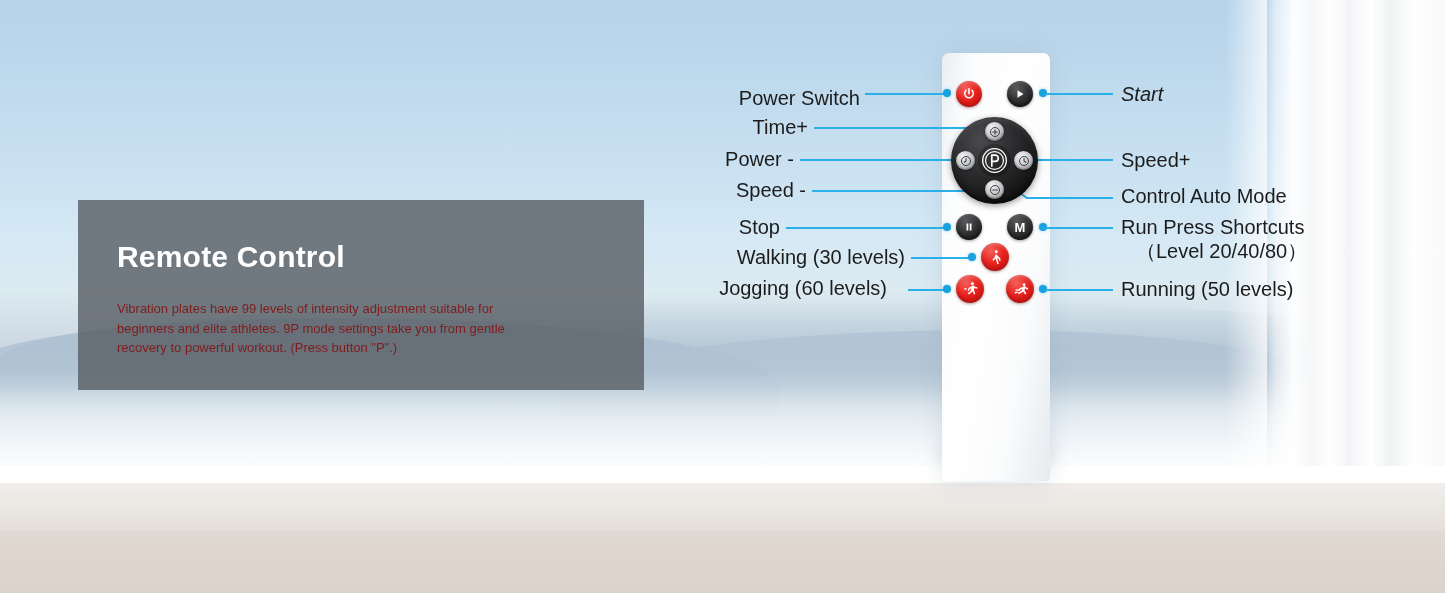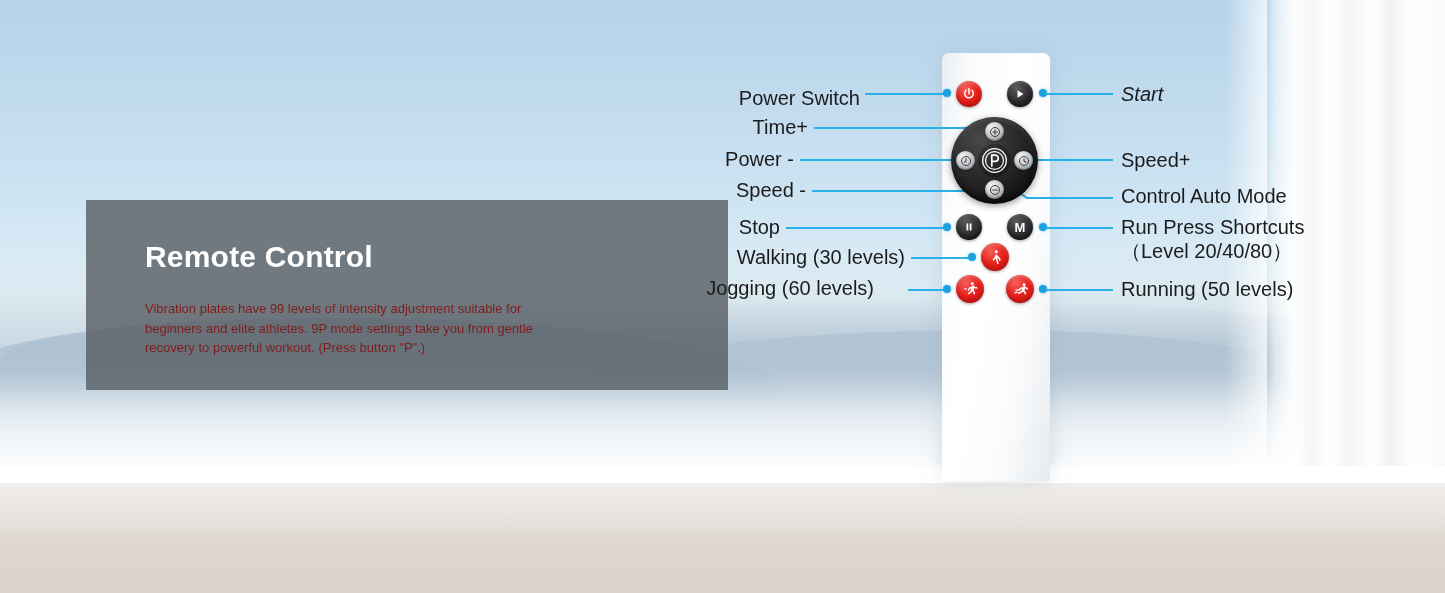--- a/index.html
+++ b/index.html
@@ -96,25 +96,25 @@
     background: linear-gradient(180deg, #f1eeeb 0%, #eae6e2 55%, #e3ded9 100%);
   }
   .band-floor {
     position: absolute; left: 0; top: 531px;
     width: 1445px; height: 62px;
     background: linear-gradient(180deg, #e0d9d2 0%, #ded6ce 40%, #dcd4cb 100%);
   }
 
   
   .info-panel {
-    position: absolute; left: 86px; top: 200px;
-    width: 642px; height: 190px;
+    position: absolute; left: 78px; top: 200px;
+    width: 566px; height: 190px;
     background: rgba(86,93,99,0.80);
     box-sizing: border-box;
-    padding: 40px 38px 0 59px;
+    padding: 40px 38px 0 39px;
   }
   .info-title {
     margin: 0;
     font-size: 30px;
     font-weight: bold;
     color: #ffffff;
     letter-spacing: 0.2px;
     line-height: 1.1;
   }
   .info-body {
@@ -214,21 +214,21 @@
   
   .label {
     position: absolute;
     color: #1c1c1c;
     font-size: 20px;
     line-height: 24px;
     white-space: nowrap;
   }
   .label.left { text-align: right; }
   .label.right { text-align: left; }
-  .label .sub { display: block; }
+  .label .sub { display: block; margin-left: 15px; }
 </style>
 </head>
 <body>
 
 <div class="stage">
 
   <div class="scene">
     <div class="mist-far"></div>
     <div class="mountain-a"></div>
     <div class="mountain-b"></div>
@@ -371,21 +371,21 @@
       </svg>
     </div>
   </div>
 
   <div class="label left" style="left:540px; top:86px; width:320px;">Power Switch</div>
   <div class="label left" style="left:490px; top:115px; width:318px;">Time+</div>
   <div class="label left" style="left:478px; top:147px; width:316px;">Power -</div>
   <div class="label left" style="left:488px; top:178px; width:318px;">Speed -</div>
   <div class="label left" style="left:460px; top:215px; width:320px;">Stop</div>
   <div class="label left" style="left:585px; top:245px; width:320px;">Walking (30 levels)</div>
-  <div class="label left" style="left:554px; top:276px; width:320px;">Jogging (60 levels)</div>
+  <div class="label left" style="left:567px; top:276px; width:320px;">Jogging (60 levels)</div>
 
   <div class="label right" style="left:1121px; top:82px;font-style:italic;">Start</div>
   <div class="label right" style="left:1121px; top:148px;">Speed+</div>
   <div class="label right" style="left:1121px; top:184px;">Control Auto Mode</div>
   <div class="label right" style="left:1121px; top:215px;">
     <span>Run Press Shortcuts</span>
     <span class="sub">（Level 20/40/80）</span>
   </div>
   <div class="label right" style="left:1121px; top:277px;">Running (50 levels)</div>
 

